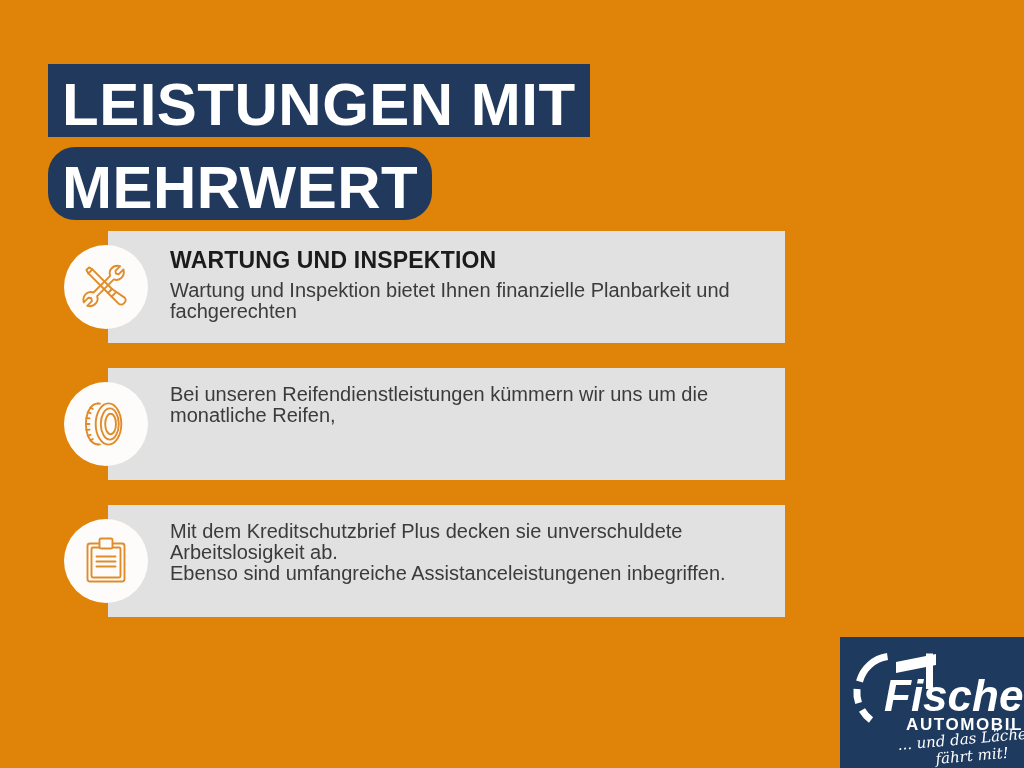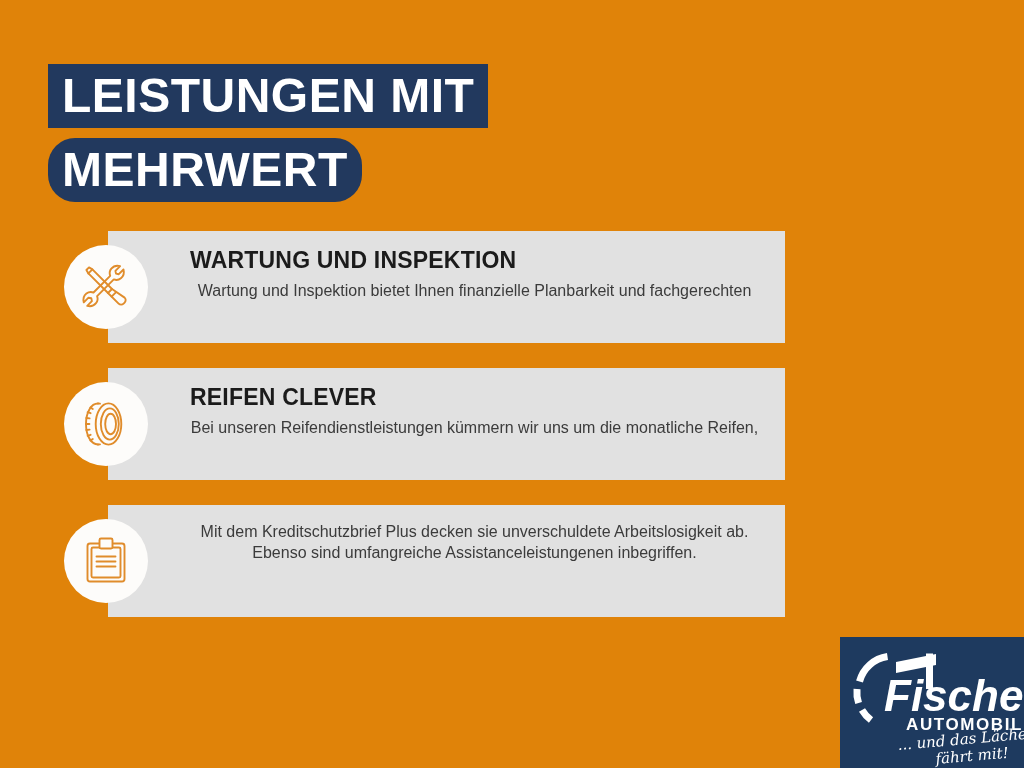--- a/index.html
+++ b/index.html
@@ -27,25 +27,25 @@
     position: absolute;
     left: 48px;
     top: 64px;
     display: flex;
     flex-direction: column;
     align-items: flex-start;
   }
   .headline-band {
     background: #22395e;
     color: #ffffff;
-    font-size: 48px;
+    font-size: 60px;
     line-height: 56px;
     font-weight: 700;
     letter-spacing: 0.5px;
-    padding: 4px 14px 4px 14px;
+    padding: 13px 14px 4px 14px;
     white-space: nowrap;
     font-family: "Liberation Sans", sans-serif;
   }
   .headline-band.line2 {
     margin-top: 10px;
     border-radius: 27px;
   }
 
   
   .card {
@@ -57,37 +57,35 @@
   }
   .card-1 { top: 231px; }
   .card-2 { top: 368px; }
   .card-3 { top: 505px; }
 
   .card-body {
     position: absolute;
     left: 62px;
     top: 16px;
     right: 26px;
-    margin-left: 20px;
   }
   .card-title {
     font-size: 23px;
     font-weight: 700;
     color: #1b1b1b;
     letter-spacing: 0.2px;
     margin: 0 0 6px 0;
     font-family: "Liberation Sans", sans-serif;
   }
   .card-text {
-    font-size: 16px;
+    font-size: 20px;
     line-height: 21px;
     color: #3b3b3b;
     margin: 0;
     font-family: "Liberation Sans", sans-serif;
-    text-align: center;
   }
   .card-text-line { display: block; }
 
   
   .icon-circle {
     position: absolute;
     left: 64px;
     width: 84px;
     height: 84px;
     border-radius: 50%;
@@ -134,21 +132,20 @@
     <div class="card-body">
       <div class="card-title">WARTUNG UND INSPEKTION</div>
       <div class="card-text">
         <span class="card-text-line">Wartung und Inspektion bietet Ihnen finanzielle Planbarkeit und fachgerechten</span>
       </div>
     </div>
   </div>
 
   <div class="card card-2">
     <div class="card-body">
-      <div class="card-title">REIFEN CLEVER</div>
       <div class="card-text">
         <span class="card-text-line">Bei unseren Reifendienstleistungen kümmern wir uns um die monatliche Reifen,</span>
       </div>
     </div>
   </div>
 
   <div class="card card-3">
     <div class="card-body">
       <div class="card-text">
         <span class="card-text-line">Mit dem Kreditschutzbrief Plus decken sie unverschuldete Arbeitslosigkeit ab.</span>

